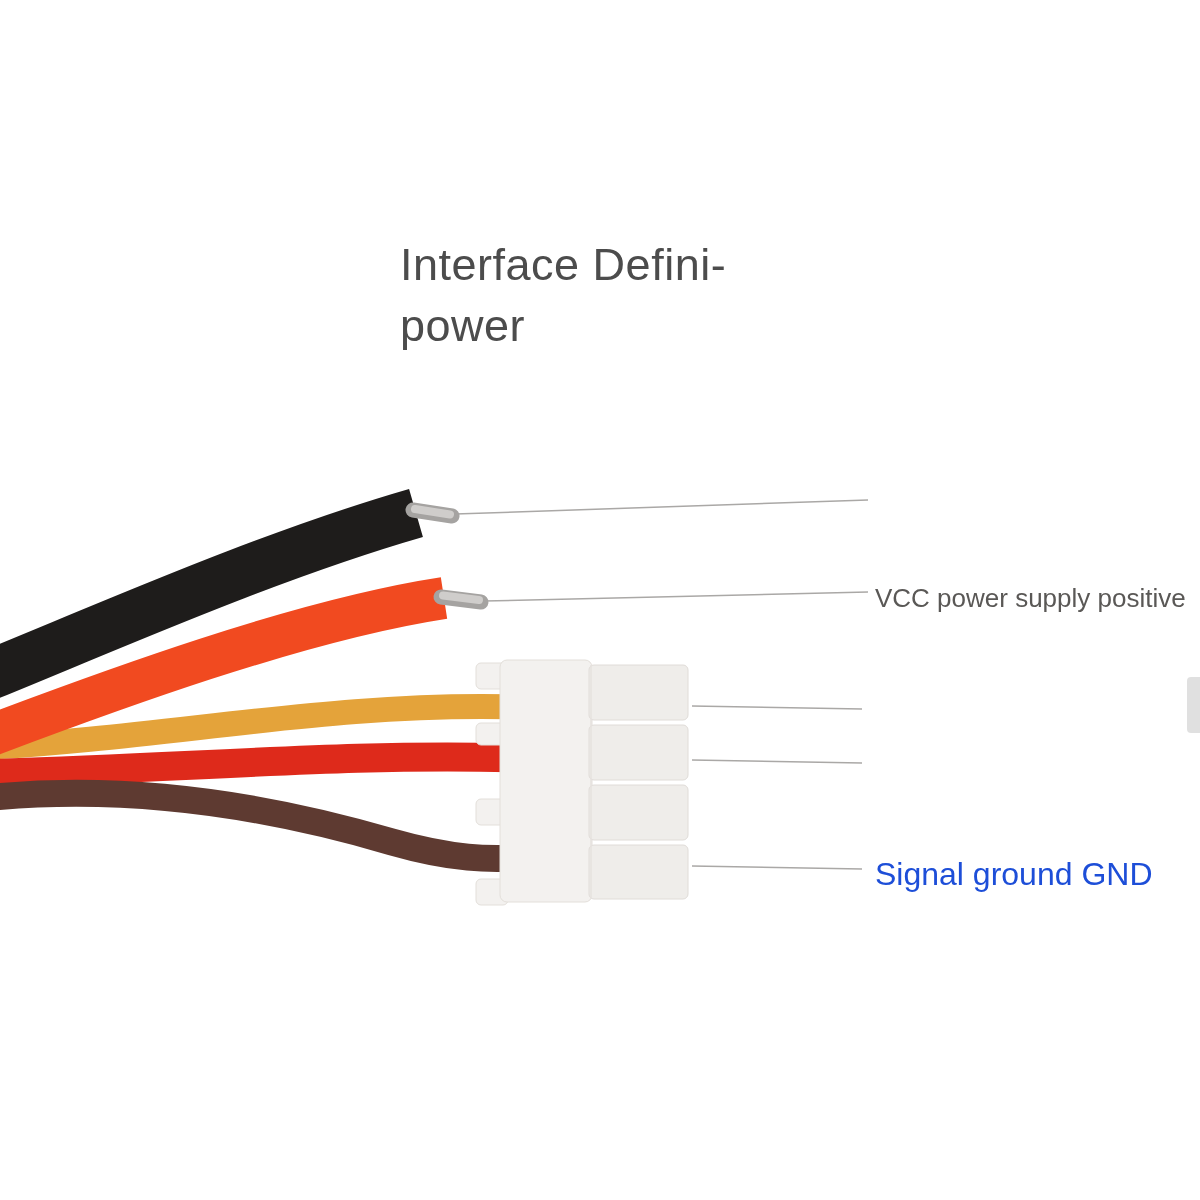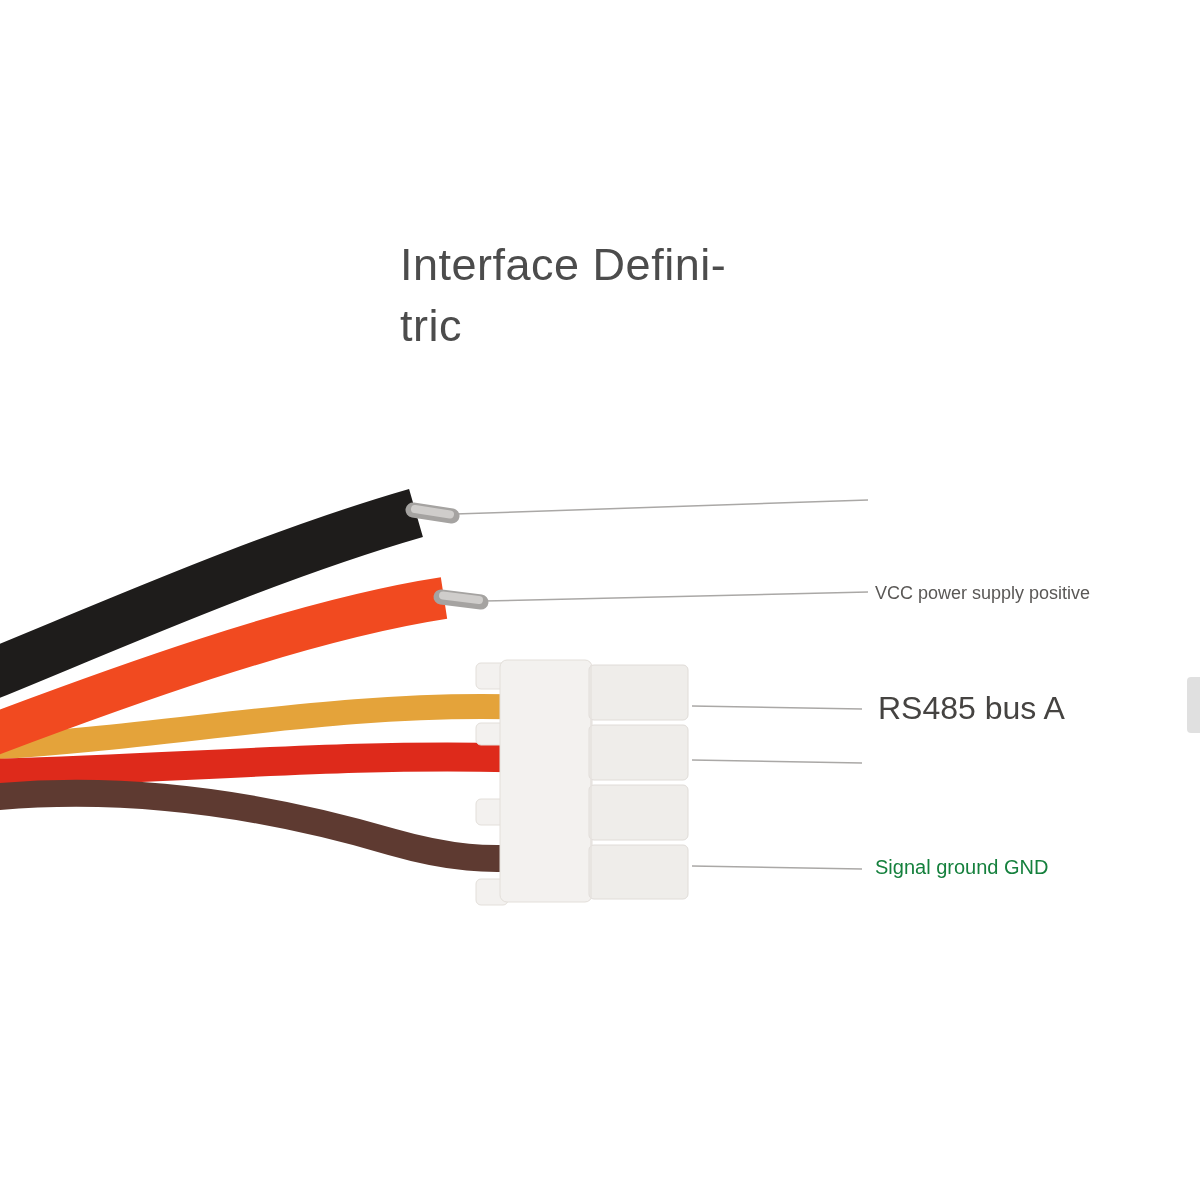--- a/index.html
+++ b/index.html
@@ -10,35 +10,35 @@
     font-family:"Liberation Sans", sans-serif;
   }
   .wires-svg { position:absolute; left:0; top:0; width:1200px; height:1200px; }
   .title {
     position:absolute; left:400px; top:234px;
     font-size:45px; font-weight:400; color:#4c4c4c;
     line-height:61px; letter-spacing:0.5px;
   }
   .lbl { position:absolute; color:#5a5856; }
   .lbl-gnd-power { left:875px; top:485px; font-size:19px; line-height:21px; }
-  .lbl-vcc       { left:875px; top:583px; font-size:18px; }
+  .lbl-vcc       { left:875px; top:583px; font-size:26px; }
   .lbl-rs485-a   { left:878px; top:690px; font-size:32px; color:#454341; }
   .lbl-rs485-b   { left:875px; top:746px; font-size:32px; color:#454341; }
-  .lbl-signal-gnd{ left:875px; top:856px; font-size:20px; color:#15803d; }
+  .lbl-signal-gnd{ left:875px; top:856px; font-size:32px; color:#1d4ed8; }
   .edge-artifact {
     position:absolute; right:0; top:677px; width:13px; height:56px;
     background:#dadada; border-radius:4px 0 0 4px; opacity:0.85;
   }
 </style>
 </head>
 <body>
 
 <div class="stage">
 
-  <h1 class="title"><span>Interface Defini-</span><br><span>tric</span></h1>
+  <h1 class="title"><span>Interface Defini-</span><br><span>power</span></h1>
 
   <svg class="wires-svg" viewBox="0 0 1200 1200">
 
     <g>
       <path d="M455 514 L868 500" fill="none" stroke-width="1.5" stroke="#aaa8a6"></path>
       <path d="M484 601 L868 592" fill="none" stroke-width="1.5" stroke="#aaa8a6"></path>
       <path d="M692 706 L862 709" fill="none" stroke-width="1.5" stroke="#aaa8a6"></path>
       <path d="M692 760 L862 763" fill="none" stroke-width="1.5" stroke="#aaa8a6"></path>
       <path d="M692 866 L862 869" fill="none" stroke-width="1.5" stroke="#aaa8a6"></path>
     </g>
@@ -68,20 +68,19 @@
       <rect x="589" y="725" width="99" height="55" rx="5" stroke="#e0dcd8" stroke-width="1" fill="#efedea"></rect>
       <rect x="589" y="785" width="99" height="55" rx="5" stroke="#e0dcd8" stroke-width="1" fill="#efedea"></rect>
       <rect x="589" y="845" width="99" height="54" rx="5" stroke="#e0dcd8" stroke-width="1" fill="#efedea"></rect>
       <path d="M591 665 L591 898" fill="none" stroke="#e6e2de" stroke-width="1.5"></path>
     </g>
   </svg>
 
 
   <div class="lbl lbl-vcc">VCC power supply positive</div>
 
-  <div class="lbl lbl-rs485-a">RS485 bus A</div>
 
 
   <div class="lbl lbl-signal-gnd">Signal ground GND</div>
 
   <div class="edge-artifact"></div>
 
 </div>
 
 </body></html>

